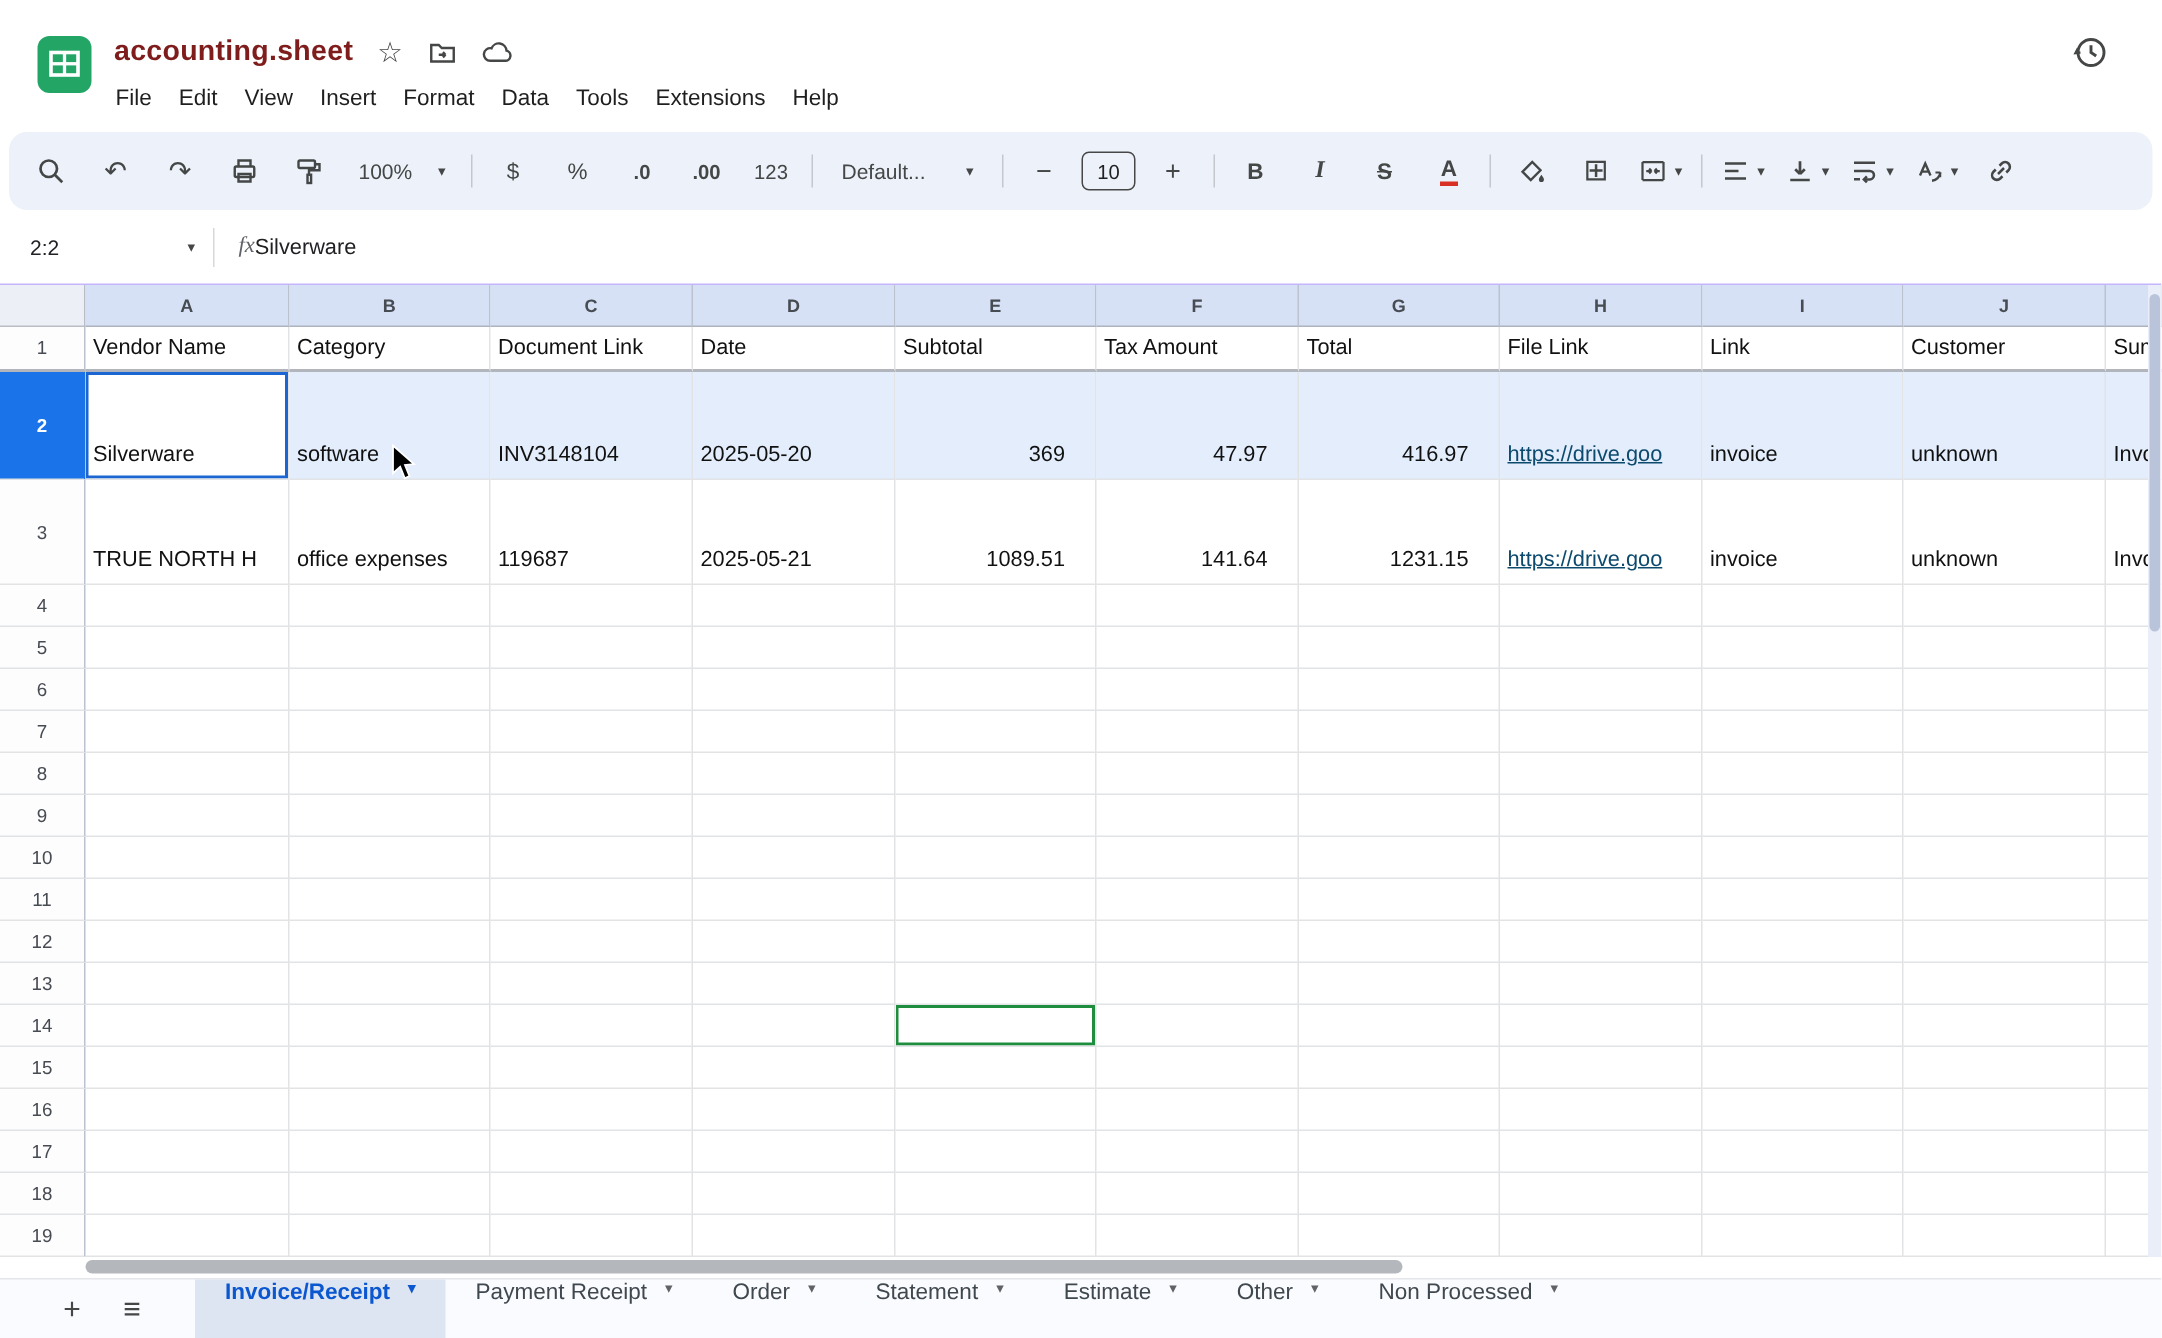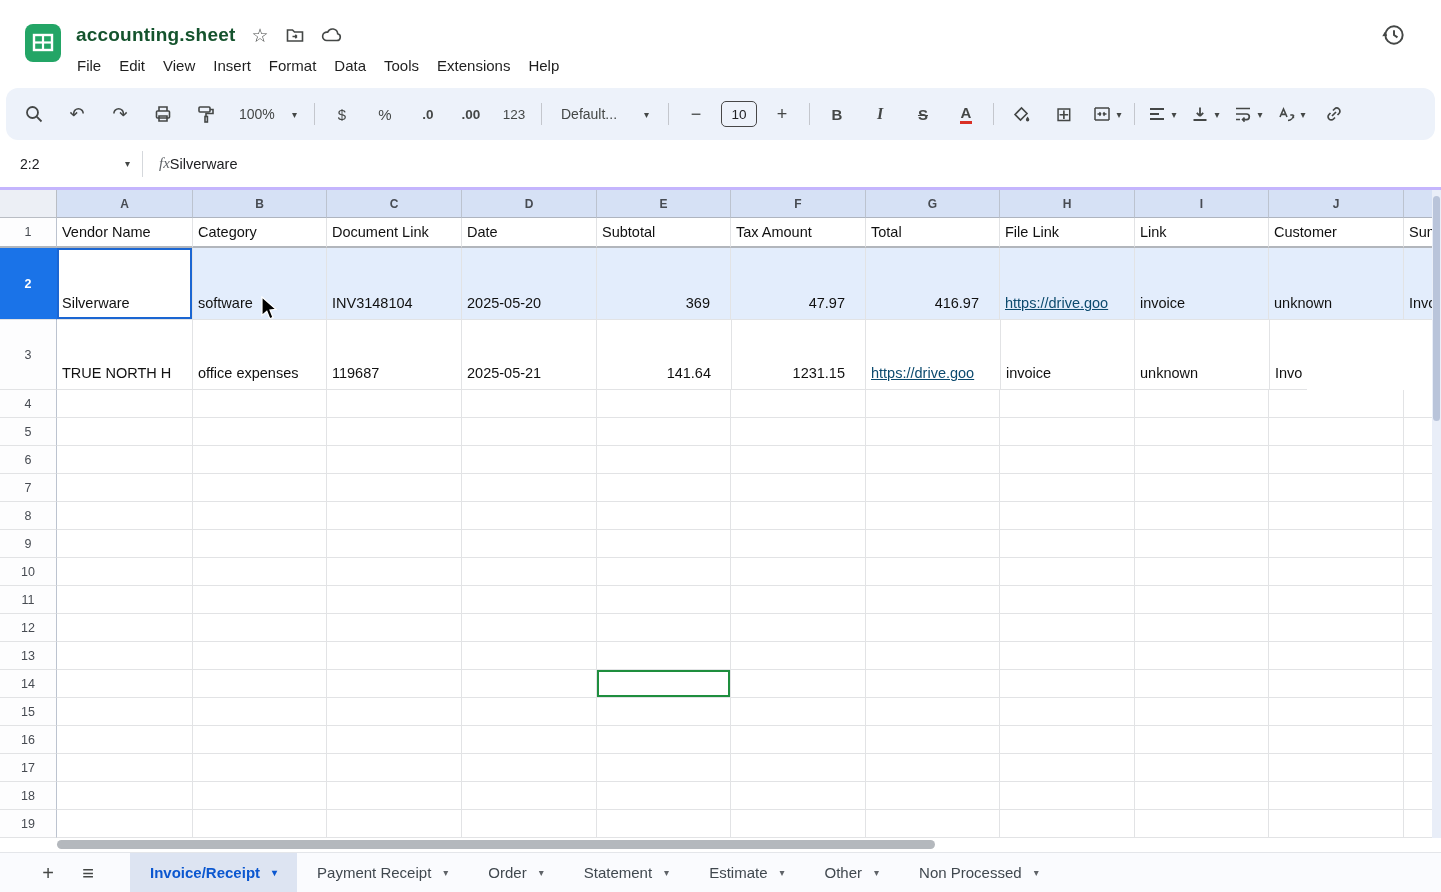--- a/index.html
+++ b/index.html
@@ -4,21 +4,21 @@
 <style>
   *{margin:0;padding:0;box-sizing:border-box}
   html,body{width:1441px;height:892px;overflow:hidden}
   body{font-family:"Liberation Sans",sans-serif;background:#fff;color:#202124;position:relative;font-size:14px}
 
   
   .titlebar{height:88px;display:flex;align-items:flex-start;padding:20px 16px 0 24px;position:relative;background:#fff}
   .logo{width:38px;height:38px;margin-top:4px;flex:none}
   .title-area{margin-left:14px}
   .title-row{display:flex;align-items:center;gap:16px;height:30px}
-  .doc-title{font-size:19px;font-weight:700;color:#14532d;letter-spacing:.2px}
+  .doc-title{font-size:19px;font-weight:700;color:#7f1d1d;letter-spacing:.2px}
   .title-icon{color:#444746;display:flex;align-items:center}
   .star-glyph{font-size:19px;line-height:1}
   .menubar{display:flex;margin-top:4px;margin-left:-8px}
   .menu-item{font-size:15px;padding:3px 9px;border-radius:7px;color:#1f1f1f;cursor:default}
   .history-btn{position:absolute;right:34px;top:22px}
 
   
   .toolbar{height:52px;background:#edf2fa;border-radius:12px;margin:0 6px;display:flex;align-items:center;padding:0 10px;gap:7px;overflow:hidden}
   .tb-btn{min-width:36px;height:34px;display:flex;align-items:center;justify-content:center;border-radius:6px;font-size:14px;color:#444746;flex:none;gap:4px}
   .tb-glyph{font-size:18px;line-height:1;color:#444746}
@@ -27,21 +27,21 @@
   .chev{font-size:10px;color:#444746}
   .zoom-btn{min-width:74px;justify-content:space-between;padding:0 8px}
   .font-btn{min-width:108px;justify-content:space-between;padding:0 10px}
   .fontsize-box{width:36px;height:26px;border:1px solid #474747;border-radius:5px;display:flex;align-items:center;justify-content:center;font-size:13.5px;color:#202124;background:transparent}
   .bold-label{font-weight:800;font-size:15px}
   .italic-label{font-style:italic;font-family:"Liberation Serif",serif;font-size:16px}
   .strike-label{text-decoration:line-through;font-size:15px}
   .textcolor-label{font-size:15px;font-weight:600;border-bottom:3px solid #d93025;line-height:1.15;padding:0 1px}
 
   
-  .formula-bar{height:50px;display:flex;align-items:center;border-bottom:3px solid #c4b5fd;background:#fff;padding-left:20px}
+  .formula-bar{height:50px;display:flex;align-items:center;border-bottom:1px solid #c4b5fd;background:#fff;padding-left:20px}
   .name-box{display:flex;align-items:center;width:120px;justify-content:space-between;padding-right:10px}
   .name-box-value{font-size:14px;color:#202124}
   .fb-divider{width:1px;height:26px;background:#d5d8dc;margin:0 8px 0 2px}
   .fx-label{font-family:"Liberation Serif",serif;font-style:italic;color:#5f6368;font-size:15px;margin:0 0 0 8px}
   .formula-value{font-size:14.5px;color:#202124}
 
   
   .grid{width:1441px;background:#fff;position:relative}
   .grid-row{display:flex;height:28px}
   .row-colheaders{height:28px}
@@ -69,21 +69,21 @@
   .vscroll-thumb{position:absolute;top:6px;left:1px;width:7px;height:225px;background:#b9c4da;border-radius:4px}
 
   
   .hscroll{height:14px;position:relative;background:#fff}
   .hscroll-thumb{position:absolute;left:57px;top:2px;width:878px;height:9px;background:#b4b8bd;border-radius:5px}
 
   
   .tabbar{height:40px;background:#fafbfe;display:flex;align-items:center;border-top:1px solid #e4e6ea;padding-left:28px}
   .tabbar-btn{min-width:40px;height:40px;display:flex;align-items:center;justify-content:center;color:#444746}
   .tabbar-glyph{font-size:20px;line-height:1}
-  .tab{display:flex;align-items:center;gap:12px;padding:0 20px;height:40px;font-size:15px;color:#40484f}
+  .tab{display:flex;align-items:flex-start;gap:12px;padding:0 20px;height:40px;font-size:15px;color:#40484f}
   .tab .chev{font-size:10px;color:#5f6368}
   .tab.active{background:#dde4f2;color:#0b57d0;font-weight:700}
   .tab.active .chev{color:#0b57d0}
   .tab-group{display:flex;margin-left:22px}
 
   
   .mouse-cursor{position:absolute;left:260px;top:296px;z-index:50;pointer-events:none}
 
   svg.ic{display:block}
 </style>
@@ -322,20 +322,21 @@
     <div class="cell c9">unknown</div>
     <div class="cell c10">Invo</div>
   </div>
 
   <div class="grid-row row-3">
     <div class="cell row-header">3</div>
     <div class="cell c0">TRUE NORTH H</div>
     <div class="cell c1">office expenses</div>
     <div class="cell c2">119687</div>
     <div class="cell c3">2025-05-21</div>
+    <div class="cell c4 num">1089.51</div>
     <div class="cell c5 num">141.64</div>
     <div class="cell c6 num">1231.15</div>
     <div class="cell c7 link">https://drive.goo</div>
     <div class="cell c8">invoice</div>
     <div class="cell c9">unknown</div>
     <div class="cell c10">Invo</div>
   </div>
 
   <div>
       <div class="grid-row">

